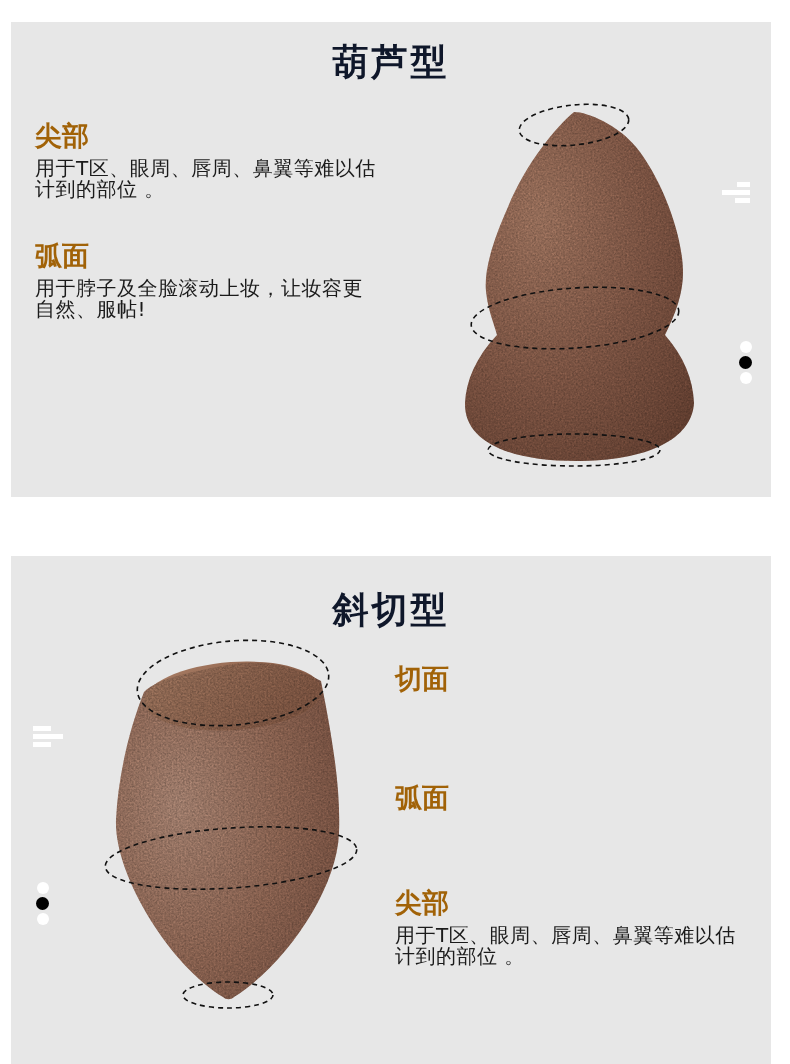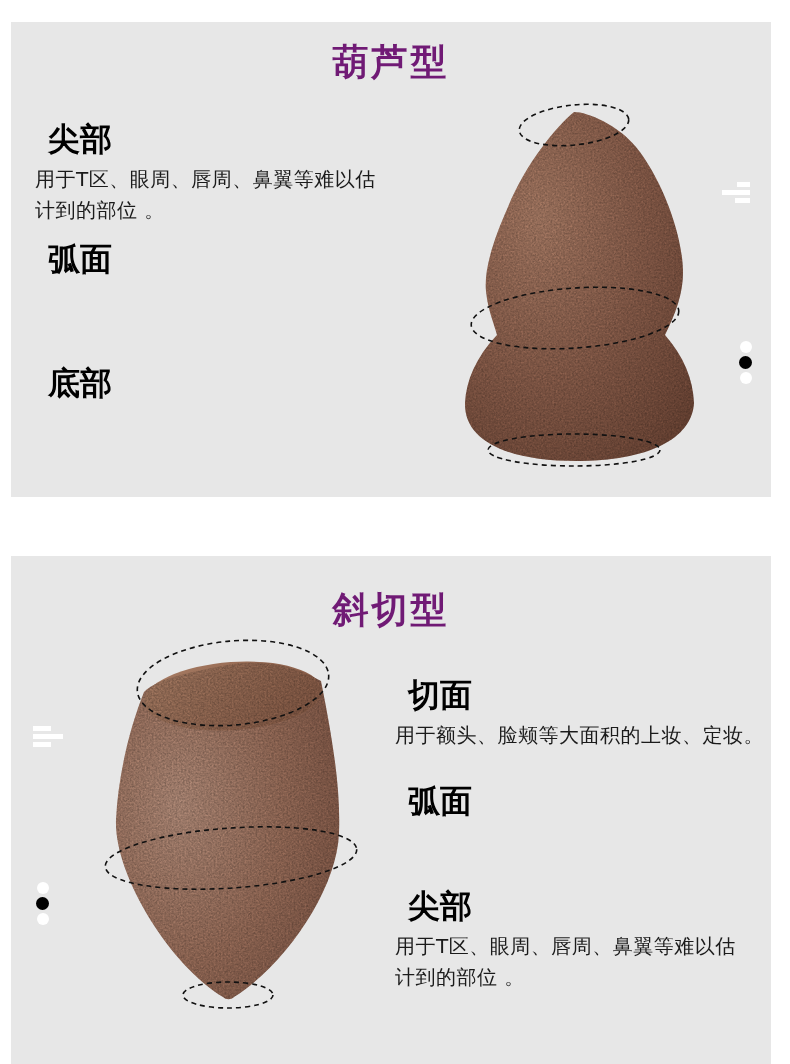--- a/index.html
+++ b/index.html
@@ -9,40 +9,40 @@
     font-family:"DejaVu Sans","Liberation Sans",sans-serif; color:#111;
   }
   .panel {
     position:absolute; left:11px; width:760px; background:#e7e7e7;
   }
   #panel-gourd { top:22px;  height:475px; }
   #panel-bevel { top:556px; height:532px; }
 
   .section-title {
     position:absolute; left:0; right:0; text-align:center;
-    font-size:36px; font-weight:700; letter-spacing:3px; color:#701a75;
+    font-size:36px; font-weight:700; letter-spacing:3px; color:#0f172a;
   }
   #panel-gourd .section-title { top:16px; }
   #panel-bevel .section-title { top:30px; }
 
   .feature { position:absolute; }
   .feature h3 {
-    font-size:32px; font-weight:700; line-height:1.2;
-    margin-bottom:6px; color:#000000;margin-left:13px;
+    font-size:27px; font-weight:700; line-height:1.2;
+    margin-bottom:6px; color:#a16207;
   }
   .feature p {
-    font-size:20px; line-height:31px; letter-spacing:0.5px;
+    font-size:20px; line-height:21px; letter-spacing:0.5px;
     white-space:pre-line; color:#1b1b1b;
   }
   
   #panel-gourd .feature { left:24px; width:352px; }
   #g-f0 { top:98px; }  #g-f1 { top:218px; }  #g-f2 { top:342px; }
   
   #panel-bevel .feature { left:384px; width:392px; }
-  #b-f0 { top:120px; }  #b-f1 { top:226px; }  #b-f2 { top:331px; }
+  #b-f0 { top:107px; }  #b-f1 { top:226px; }  #b-f2 { top:331px; }
 
   .sponge-svg { position:absolute; display:block; }
   #gourd-svg { left:429px; top:73px; }
   #bevel-svg { left:74px;  top:79px; }
 
   
   .lines-decor { position:absolute; display:flex; flex-direction:column; gap:3px; }
   .lines-decor span { height:5px; background:#ffffff; display:block; }
   #lines-top { left:711px; top:160px; width:28px; align-items:flex-end; }
   #lines-top .l1 { width:13px; } #lines-top .l2 { width:28px; } #lines-top .l3 { width:15px; }
@@ -64,23 +64,24 @@
 <section class="panel" id="panel-gourd">
   <h2 class="section-title">葫芦型</h2>
 
   <div class="feature" id="g-f0">
     <h3>尖部</h3>
     <p>用于T区、眼周、唇周、鼻翼等难以估
 计到的部位 。</p>
   </div>
   <div class="feature" id="g-f1">
     <h3>弧面</h3>
+    <p>用于脖子及全脸滚动上妆，让妆容更
+自然、服帖!</p>
   </div>
   <div class="feature" id="g-f2">
-    <h3>底部</h3>
   </div>
 
   <svg class="sponge-svg" id="gourd-svg" width="280" height="380" viewBox="0 0 280 380">
     <defs>
       <radialGradient id="gourdGrad" cx="0.32" cy="0.30" r="0.95">
         <stop offset="0" stop-color="#ac7e67"></stop>
         <stop offset="0.5" stop-color="#8c5f4c"></stop>
         <stop offset="0.95" stop-color="#6e4636"></stop>
       </radialGradient>
       <filter id="nzA" x="0" y="0" width="100%" height="100%">
@@ -116,21 +117,20 @@
       <i class="dot-black black"></i>
       <i class="dot-white"></i>
   </div>
 </section>
 
 <section class="panel" id="panel-bevel">
   <h2 class="section-title">斜切型</h2>
 
   <div class="feature" id="b-f0">
     <h3>切面</h3>
-    <p>用于额头、脸颊等大面积的上妆、定妆。</p>
   </div>
   <div class="feature" id="b-f1">
     <h3>弧面</h3>
   </div>
   <div class="feature" id="b-f2">
     <h3>尖部</h3>
     <p>用于T区、眼周、唇周、鼻翼等难以估
 计到的部位 。</p>
   </div>
 

